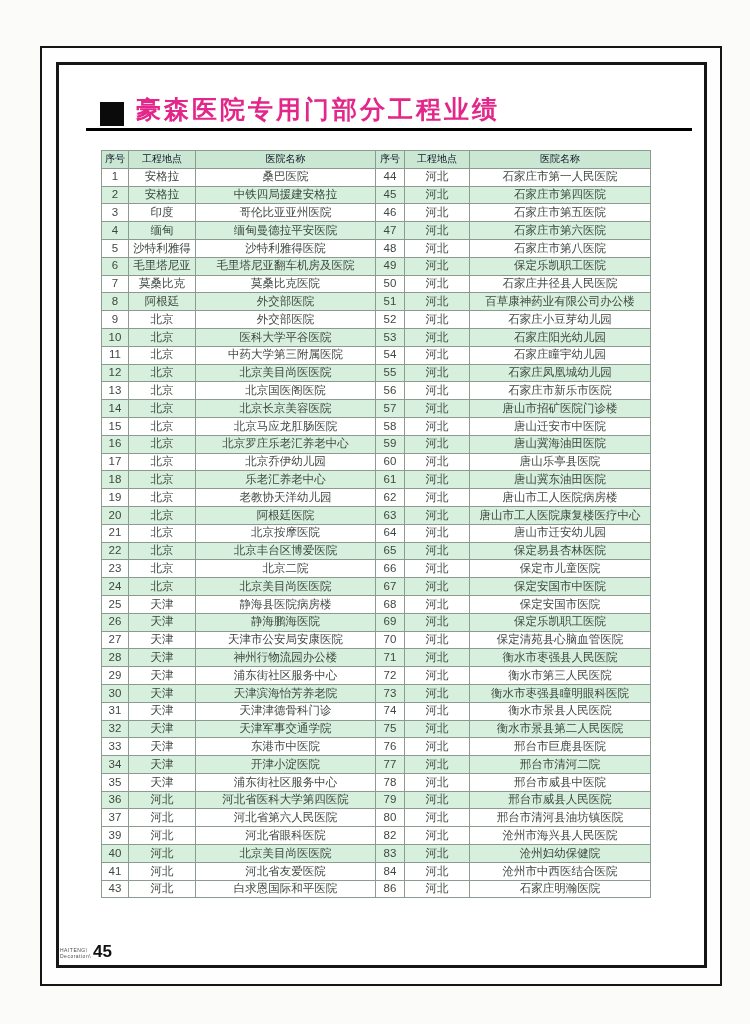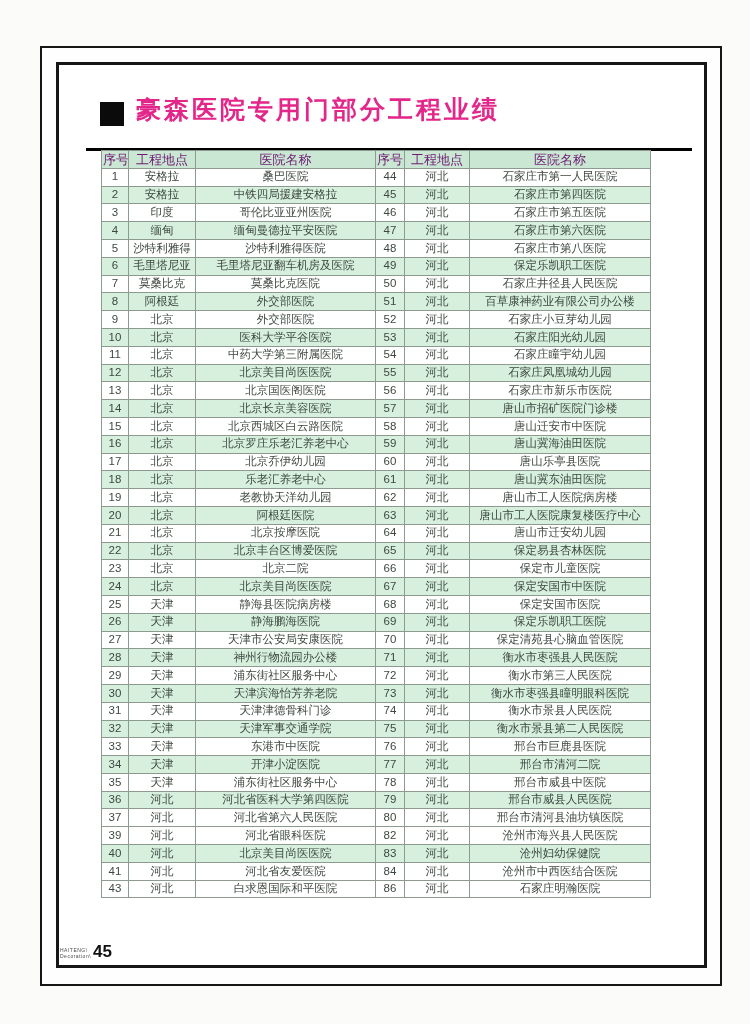--- a/index.html
+++ b/index.html
@@ -13,21 +13,21 @@
     position:absolute;left:40px;top:46px;width:678px;height:936px;
     border:2px solid #161616;background:#fefefe;
   }
   .inner-frame{
     position:absolute;left:56px;top:62px;width:645px;height:900px;
     border:3px solid #161616;background:#fff;
   }
   .title-block{
     position:absolute;left:86px;top:96px;width:606px;
     display:flex;align-items:center;gap:12px;
-    border-bottom:3px solid #000;padding-bottom:24px;
+    border-bottom:3px solid #000;padding-bottom:4px;
   }
   .title-square{
     width:24px;height:24px;background:#0b0b0b;flex:0 0 auto;
     margin-left:14px;margin-bottom:-8px;
   }
   .page-title{
     font-size:25px;font-weight:bold;color:var(--accent,#e3268a);
     letter-spacing:3px;line-height:1.1;white-space:nowrap;
   }
   .grid-wrap{position:absolute;left:101px;top:150px;}
@@ -37,21 +37,21 @@
   table.grid th,table.grid td{
     border:1px solid #8d9a90;
     height:16.8px;padding:0 1px;
     font-size:11.5px;line-height:1;
     text-align:center;vertical-align:middle;
     color:#3d473f;background:#ffffff;
     overflow:hidden;white-space:nowrap;
   }
   table.grid th{
     background:var(--header-bg,#c9e7d2);
-    font-weight:normal;font-size:13px;color:#701a75;
+    font-weight:normal;font-size:10px;color:#0f172a;
   }
   table.grid tr.alt td{background:var(--alt-bg,#d7f0de);}
   .footer-logo{
     position:absolute;left:60px;top:944px;
     display:flex;align-items:flex-end;gap:1px;color:#4a4a4a;
   }
   .logo-lines{display:flex;flex-direction:column;font-size:5px;line-height:1.2;letter-spacing:0.5px;}
   .page-number{font-size:17px;font-weight:bold;color:#111;line-height:0.9;margin-left:1px;}
 </style>
 </head>
@@ -194,21 +194,21 @@
           <td>14</td>
           <td>北京</td>
           <td>北京长京美容医院</td>
           <td>57</td>
           <td>河北</td>
           <td>唐山市招矿医院门诊楼</td>
         </tr>
         <tr>
           <td>15</td>
           <td>北京</td>
-          <td>北京西城区白云路医院</td>
+          <td>北京马应龙肛肠医院</td>
           <td>58</td>
           <td>河北</td>
           <td>唐山迁安市中医院</td>
         </tr>
         <tr class="alt">
           <td>16</td>
           <td>北京</td>
           <td>北京罗庄乐老汇养老中心</td>
           <td>59</td>
           <td>河北</td>

